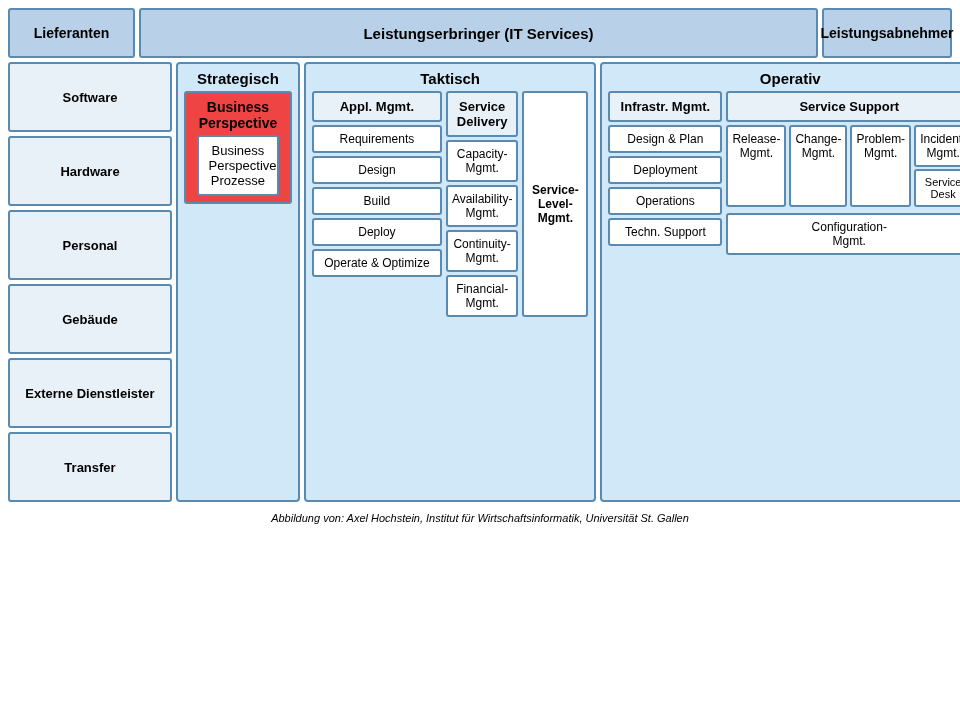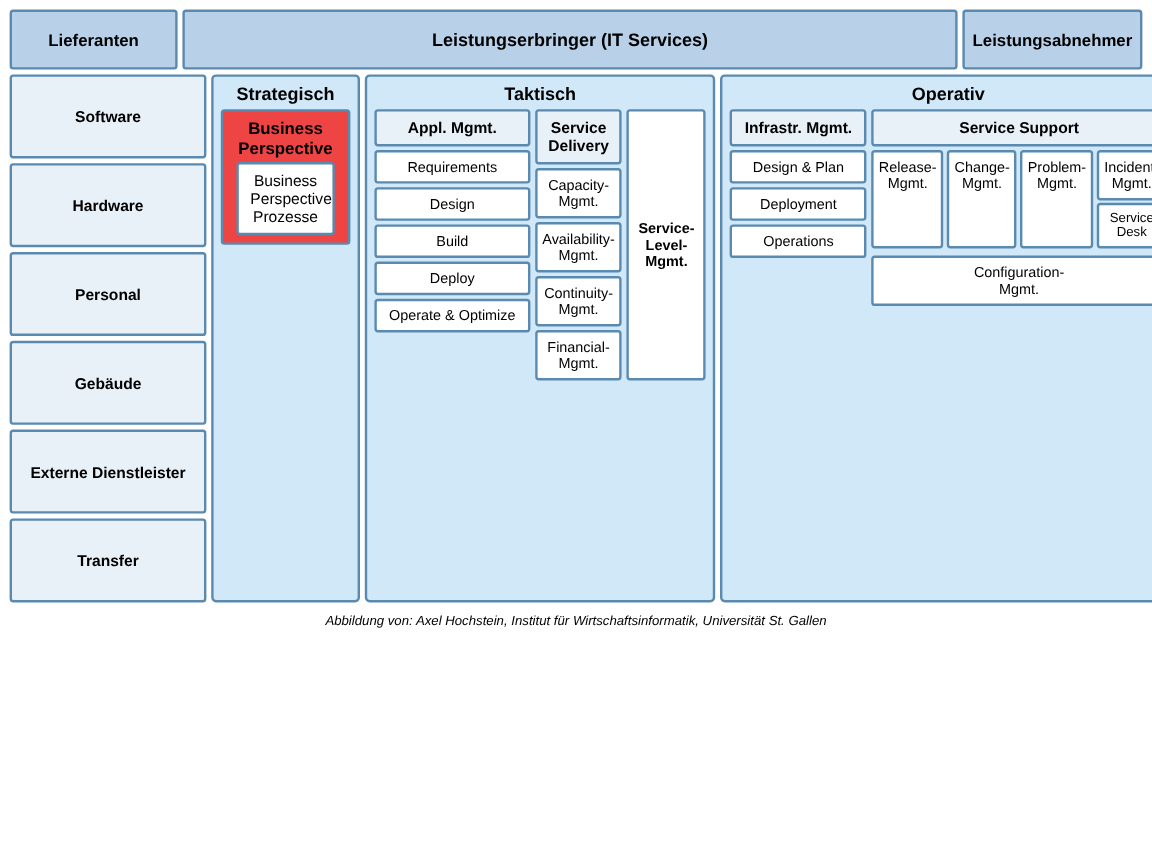--- a/index.html
+++ b/index.html
@@ -14,28 +14,28 @@
       padding: 8px;
       background: #fff;
     }
     
     .top-row {
       display: flex;
       gap: 4px;
       margin-bottom: 4px;
     }
     .col-left {
-      width: 140px;
+      width: 127px;
       flex-shrink: 0;
     }
     .col-center {
       flex: 1;
     }
     .col-right {
-      width: 150px;
+      width: 130px;
       flex-shrink: 0;
     }
     
     .header-lieferanten {
       background: #b8d0e8;
       border: 2px solid #5a8ab0;
       text-align: center;
       font-weight: bold;
       font-size: 14px;
       padding: 10px 6px;
@@ -475,20 +475,23 @@
               <span>Infrastr. Mgmt.</span>
             </div>
             <div class="small-box">
               <span>Design &amp; Plan</span>
             </div>
             <div class="small-box">
               <span>Deployment</span>
             </div>
             <div class="small-box">
               <span>Operations</span>
+            </div>
+            <div class="small-box">
+              <span>Techn. Support</span>
             </div>
           </div>
 
           <div class="service-support-col">
             <div class="service-support-title">
               <span>Service Support</span>
             </div>
             <div class="ss-row">
               <div class="ss-item-box">
                 <span style="white-space:pre-line;">Release-

